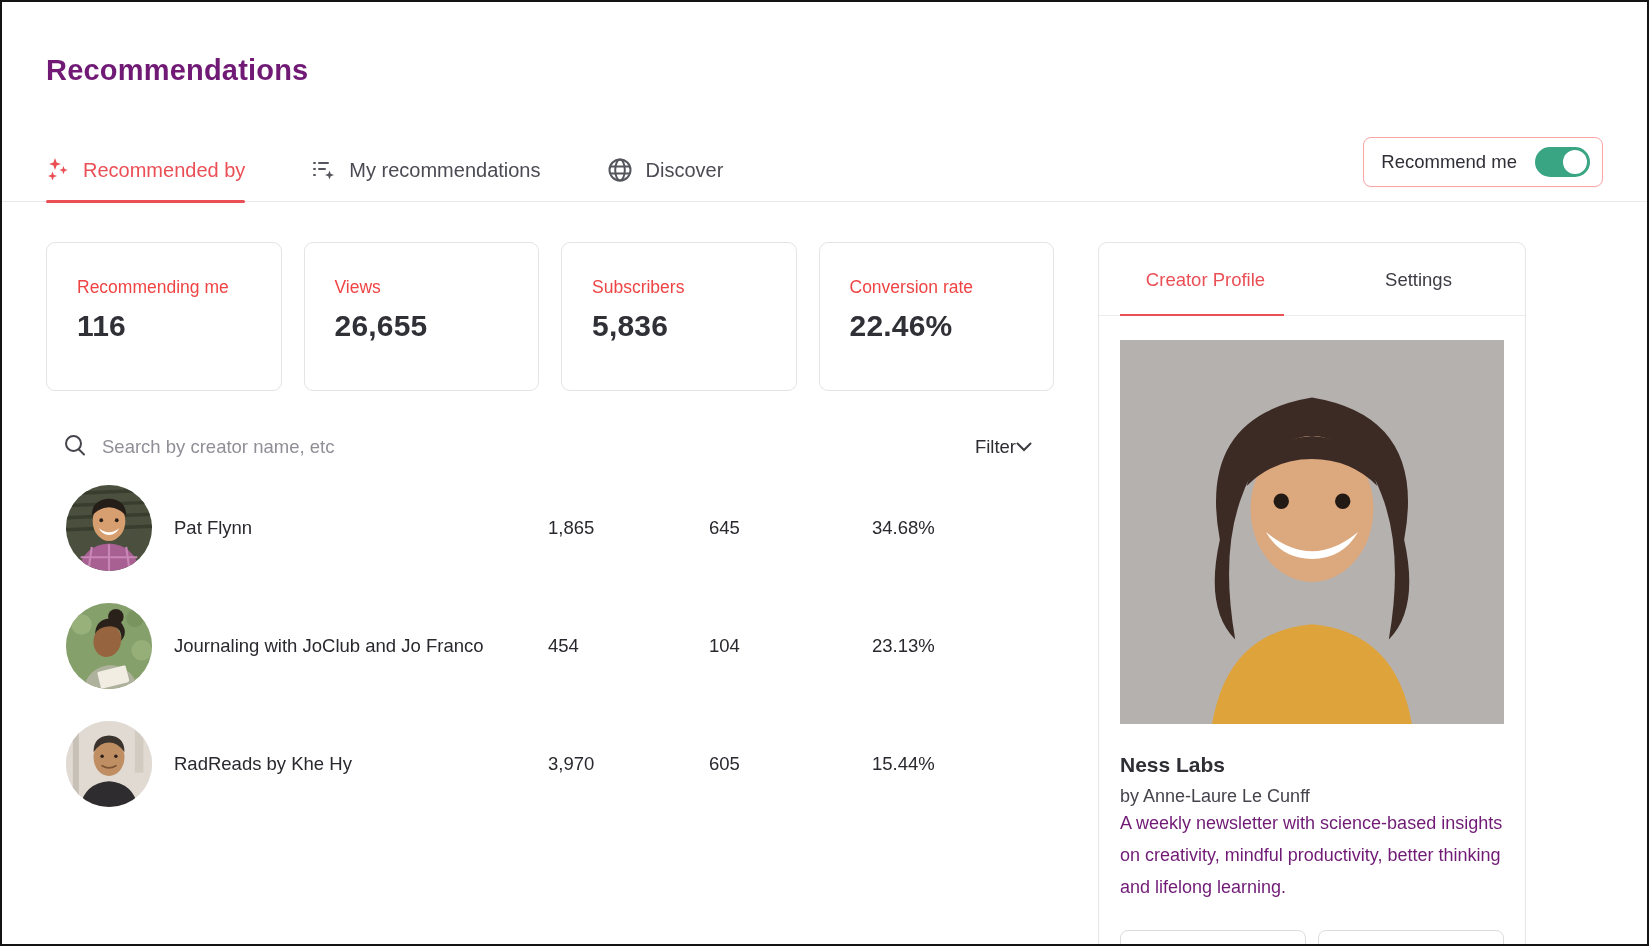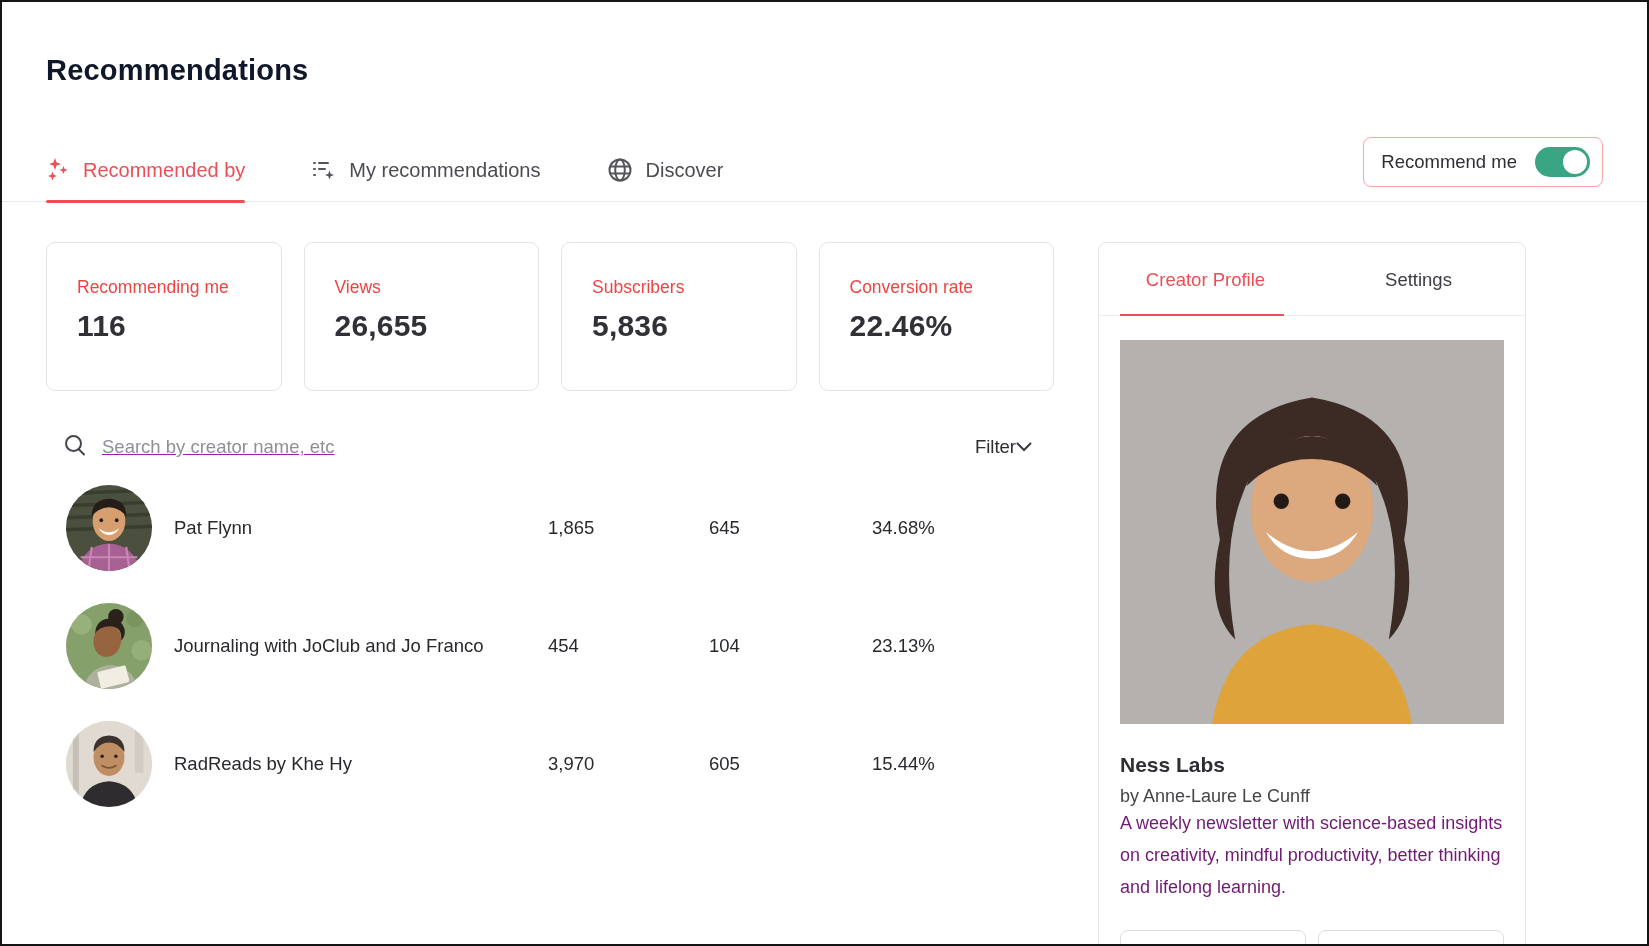--- a/index.html
+++ b/index.html
@@ -1,21 +1,21 @@
 <!DOCTYPE html>
 <html style="--accent-red: #EA4F56; --toggle-green: #3AA583;"><head>
 <meta charset="utf-8">
 <style>
   * { margin:0; padding:0; box-sizing:border-box; }
   html,body { background:#fff; }
   body { font-family:"Liberation Sans", sans-serif; color:#2e2e34; }
   .screen { width:1649px; height:946px; background:#fff; border:2px solid #141414; overflow:hidden; position:relative; }
 
   
-  .page-title { font-size:29px; font-weight:700; color:#0f172a; padding:52px 44px 0 44px; letter-spacing:.2px; }
+  .page-title { font-size:29px; font-weight:700; color:#701a75; padding:52px 44px 0 44px; letter-spacing:.2px; }
 
   .tabbar { display:flex; align-items:flex-end; border-bottom:1px solid #eaeaec; padding:0 44px; margin-top:50px; }
   .tab { display:flex; align-items:center; gap:13px; padding-bottom:18px; margin-right:66px; position:relative; cursor:pointer; }
   .tab .tab-label { font-size:20px; color:#4b4b53; font-weight:400; }
   .tab.active .tab-label { color:var(--accent-red,#ea4f56); font-weight:500; }
   .tab.active::after { content:""; position:absolute; left:0; right:0; bottom:-2px; height:3px; background:var(--accent-red,#ea4f56); border-radius:2px; }
   .tab svg { display:block; }
 
   .recommend-btn { margin-left:auto; margin-bottom:14px; display:flex; align-items:center; gap:18px;
     border:1px solid #fca5a5; border-radius:8px; padding:9px 12px 9px 17px; background:#fff; cursor:pointer;
@@ -31,21 +31,21 @@
 
   
   .stats { display:flex; gap:22px; }
   .stat-card { flex:1; height:149px; border:1px solid #e4e4e7; border-radius:9px; padding:34px 30px; background:#fff; }
   .stat-label { font-size:17.5px; color:#ef4444; }
   .stat-value { font-size:30px; font-weight:700; color:#303037; margin-top:11px; letter-spacing:.2px; }
 
   
   .search-row { display:flex; align-items:center; margin-top:34px; height:44px; }
   .search-box { display:flex; align-items:center; gap:15px; flex:1; padding-left:17px; }
-  .search-input { border:none; outline:none; font-size:18.5px; color:#a21caf; width:420px; font-family:inherit; background:transparent;text-decoration:underline; }
+  .search-input { border:none; outline:none; font-size:18.5px; color:#b91c1c; width:420px; font-family:inherit; background:transparent; }
   .search-input::placeholder { color:#8f8f97; }
   .filter-btn { display:flex; align-items:center; cursor:pointer; padding-right:22px;justify-content:center; }
   .filter-label { font-size:18.5px; color:#2c2c32; }
 
   
   .t-grid { display:grid; grid-template-columns:482px 161px 163px 1fr; align-items:center; padding:0 20px; }
   .table-head { background:#f5f5f7; border-radius:9px; height:46px; margin-top:34px; }
   .th { font-size:12.5px; font-weight:500; letter-spacing:.07em; color:#54545d; }
   .trow { height:118px; }
   .creator-cell { display:flex; align-items:center; gap:22px; }

